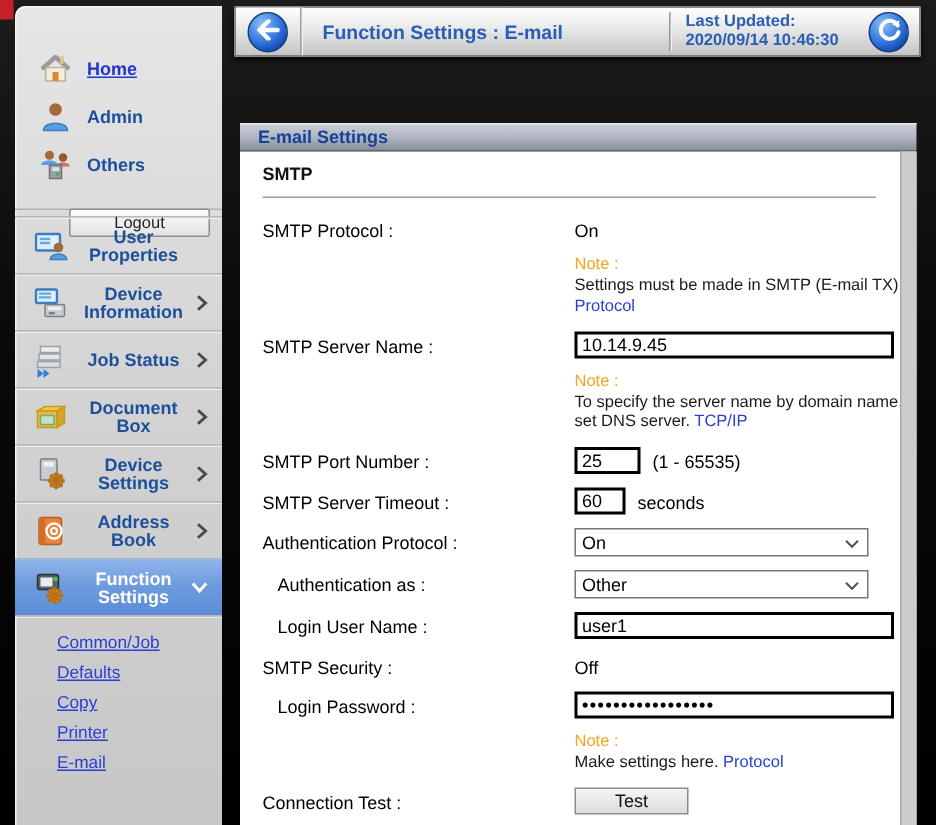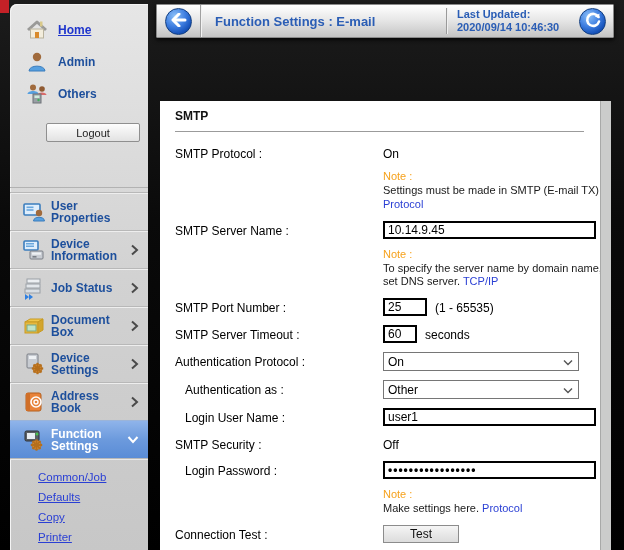--- a/index.html
+++ b/index.html
@@ -14,38 +14,38 @@
   
   #red-corner { position:absolute; left:0; top:0; width:9px; height:13px; background:#c42127; }
 
   
   #sidebar {
     position:absolute; left:10px; top:4px; width:138px; height:546px;
     background:linear-gradient(180deg,#e6e6e6 0%,#d2d2d2 50%,#c7c7c7 100%);
     border-radius:7px 0 0 0;
     box-shadow:inset 1px 1px 0 #f4f4f4;
   }
-  .account { height:184px; padding-top:10px; border-bottom:1px solid #b2b2b2; }
+  .account { height:120px; padding-top:10px; border-bottom:1px solid #b2b2b2;margin-top:16px; }
   .acct-row { display:flex; align-items:center; padding:3px 8px 3px 14px; min-height:30px; }
   .acct-icon { width:26px; height:26px; flex:0 0 26px; display:flex; align-items:center; justify-content:center; }
   .acct-label { margin-left:8px; font-size:12px; font-weight:bold; color:#1d4f9c; }
   .acct-label.link { color:#1f35cc; text-decoration:underline; }
   .logout-btn {
     display:block; margin:13px 8px 0 36px; width:94px; height:19px;
     background:linear-gradient(180deg,#fdfdfd,#e2e2e2);
     border:1px solid #8f8f8f; border-radius:2px;
     font-family:"Liberation Sans",sans-serif; font-size:11px; color:#222; text-align:center; cursor:pointer;
   }
   .menu { margin-top:4px; }
   .menu-row {
     height:38px; display:flex; align-items:center; padding:0 9px 0 11px;
     border-top:1px solid #b8b8b8; box-shadow:inset 0 1px 0 #eeeeee; cursor:pointer;
   }
   .menu-icon { width:26px; height:26px; flex:0 0 26px; display:flex; align-items:center; justify-content:center; }
-  .menu-label { margin-left:4px; font-size:12px; font-weight:bold; color:#1d4f9c; flex:1; line-height:12px; }
+  .menu-label { margin-left:4px; font-size:12px; font-weight:bold; color:#1d4f9c; flex:1; line-height:12px;text-align:center; }
   .menu-chev { width:12px; display:flex; justify-content:flex-end; }
   .menu-row.active {
     background:linear-gradient(180deg,#8fb4ea 0%,#6c9add 50%,#5a8cd6 100%);
     box-shadow:none; border-top:1px solid #9bb4d8;
   }
   .menu-row.active .menu-label { color:#fff; }
   .submenu { border-top:1px solid #b8b8b8; box-shadow:inset 0 1px 0 #e8e8e8; padding:8px 0 0 28px; }
   .submenu a { display:block; font-size:11.5px; color:#2a3fd4; text-decoration:underline; line-height:20px; }
 
   
@@ -312,20 +312,21 @@
     <button class="round-btn">
       <span><svg width="16" height="16" viewBox="0 0 16 16">
             <path d="M13.5 5 A6 6 0 1 0 14 9.5" fill="none" stroke="#fff" stroke-width="2.6" stroke-linecap="round"></path>
             <path d="M14.5 1.5 L14.2 6.2 L9.8 4.4 Z" fill="#fff"></path>
           </svg></span>
     </button>
   </div>
 </div>
 
 <div id="panel">
+  <div class="panel-header">E-mail Settings</div>
   <div class="panel-body">
     <div class="right-strip"></div>
     <div class="content">
 
       <div class="section-title">SMTP</div>
       <hr class="section-rule">
 
       <div class="frow">
         <div class="flabel">SMTP Protocol :</div>
         <div class="static-val">On</div>

